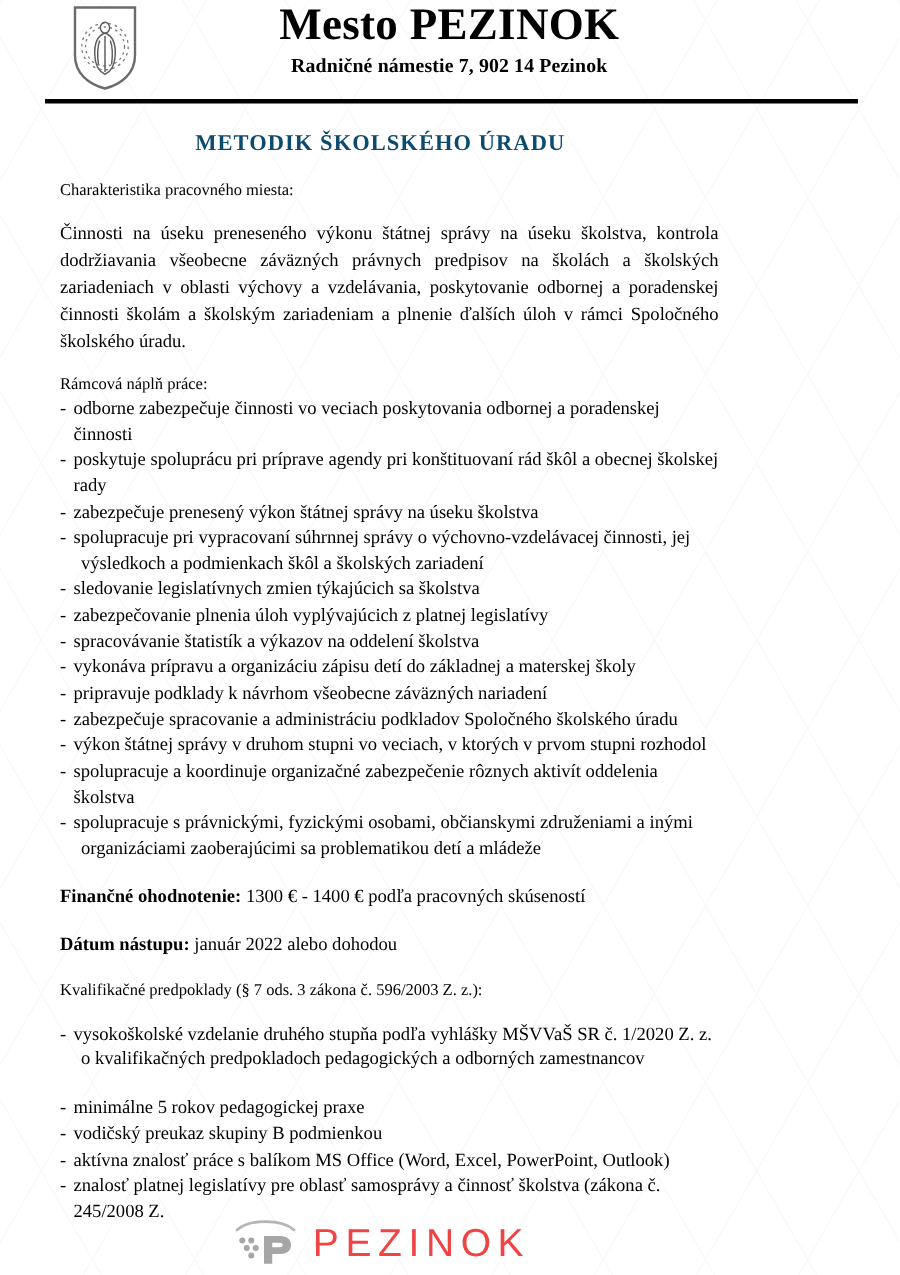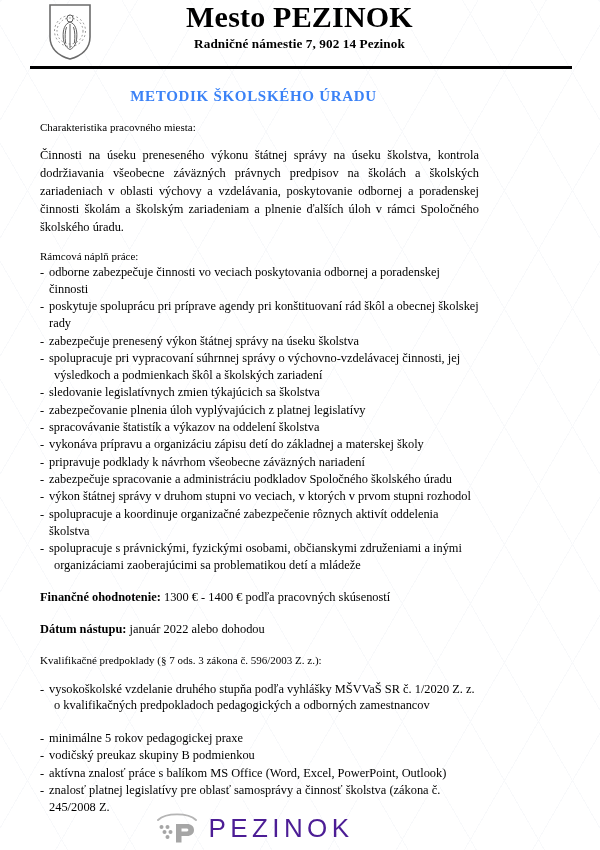--- a/index.html
+++ b/index.html
@@ -98,21 +98,21 @@
   .announce .a-line3 {
     font-size: 12.8px;
     color: #2f3550;
     margin-top: 2px;
   }
   .position-title {
     text-align: center;
     font-size: 15px;
     font-weight: bold;
     letter-spacing: 0.7px;
-    color: #3b82f6;
+    color: #0c4a6e;
     margin-top: 19px;
   }
 
   
   .content {
     margin: 0 28px 0 40px;
     font-size: 12.4px;
     line-height: 1.38;
   }
   .section-head {
@@ -168,21 +168,21 @@
   }
   .footer-logo .mark {
     width: 46px;
     height: 34px;
     flex: none;
   }
   .footer-logo .wordmark {
     font-family: "Liberation Sans", "DejaVu Sans", sans-serif;
     font-size: 26px;
     letter-spacing: 4.4px;
-    color: #4c1d95;
+    color: #ef4444;
     line-height: 1;
     padding-bottom: 1px;
   }
 </style>
 </head>
 <body>
 
 <div class="watermark-layer"></div>
 
 <div class="page">

